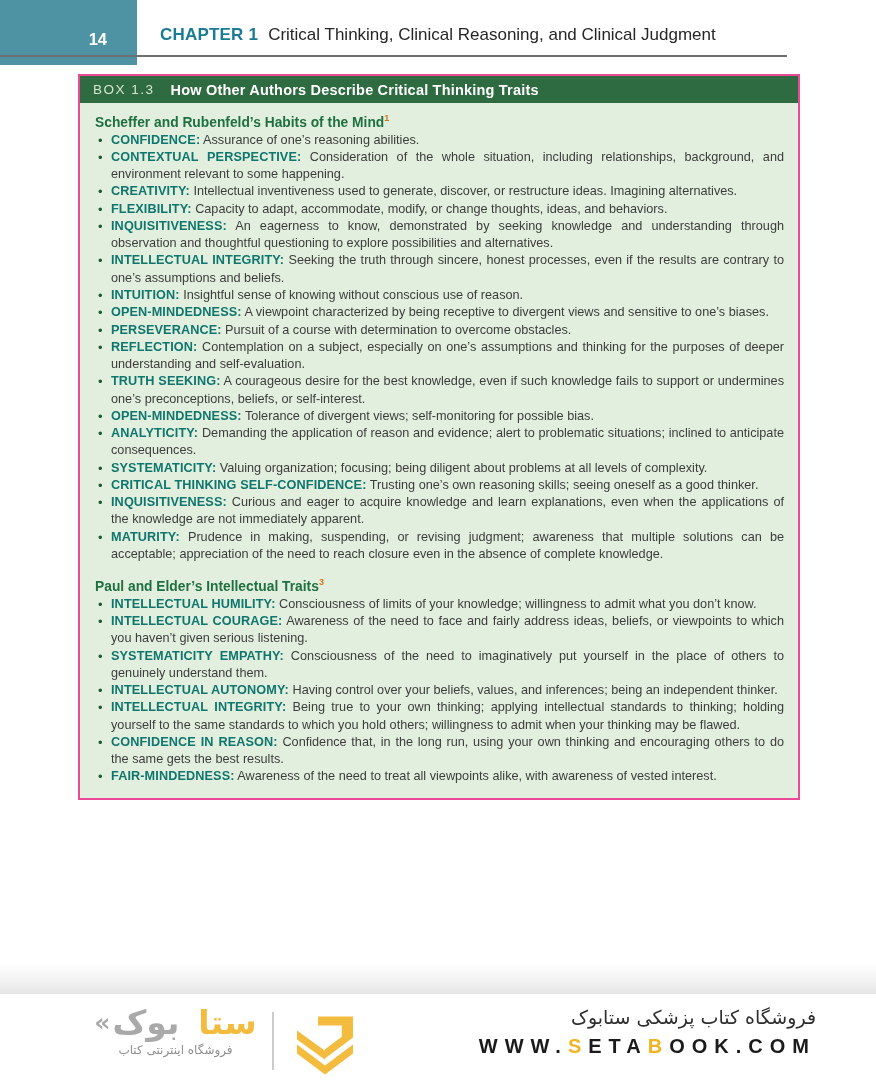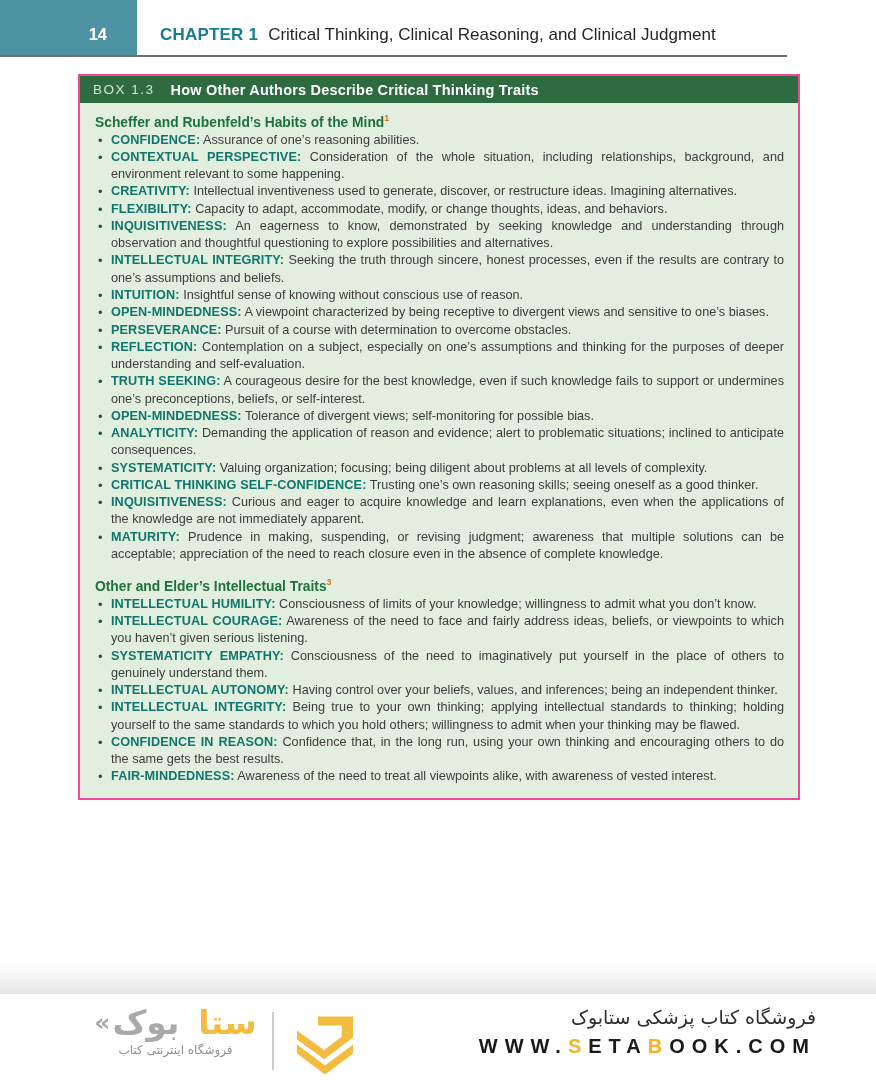--- a/index.html
+++ b/index.html
@@ -1,20 +1,20 @@
 <!DOCTYPE html>
 <html><head>
 <meta charset="utf-8">
 <style>
   * { margin:0; padding:0; box-sizing:border-box; }
   body { background:#ffffff; font-family:"Liberation Sans", sans-serif; }
   .page { position:relative; width:876px; height:1080px; background:#ffffff; overflow:hidden; }
 
   
-  .page-num-block { position:absolute; left:0; top:0; width:137px; height:55px;
+  .page-num-block { position:absolute; left:0; top:0; width:137px; height:65px;
     background:#4e93a4; display:flex; align-items:center; justify-content:flex-end;
     padding-right:30px; padding-top:14px; }
   .page-num { color:#ffffff; font-weight:bold; font-size:16.5px; }
   .chapter-line { position:absolute; left:160px; top:0; height:55px; display:flex;
     align-items:center; padding-top:14px; white-space:nowrap; }
   .chapter-label { color:#1a7b95; font-weight:bold; font-size:17px; letter-spacing:.2px; }
   .chapter-title { color:#262626; font-size:17px; margin-left:10px; }
   .header-rule { position:absolute; left:0; top:55px; width:787px; height:2px; background:#6f6f6f; }
 
   
@@ -87,21 +87,21 @@
         </ul>
         <ul class="traits">
           <li><b>TRUTH SEEKING:</b><span> A courageous desire for the best knowledge, even if such knowledge fails to support or undermines one’s preconceptions, beliefs, or self-interest.</span></li>
           <li><b>OPEN-MINDEDNESS:</b><span> Tolerance of divergent views; self-monitoring for possible bias.</span></li>
           <li><b>ANALYTICITY:</b><span> Demanding the application of reason and evidence; alert to problematic situations; inclined to anticipate consequences.</span></li>
           <li><b>SYSTEMATICITY:</b><span> Valuing organization; focusing; being diligent about problems at all levels of complexity.</span></li>
           <li><b>CRITICAL THINKING SELF-CONFIDENCE:</b><span> Trusting one’s own reasoning skills; seeing oneself as a good thinker.</span></li>
           <li><b>INQUISITIVENESS:</b><span> Curious and eager to acquire knowledge and learn explanations, even when the applications of the knowledge are not immediately apparent.</span></li>
           <li><b>MATURITY:</b><span> Prudence in making, suspending, or revising judgment; awareness that multiple solutions can be acceptable; appreciation of the need to reach closure even in the absence of complete knowledge.</span></li>
         </ul>
-        <div class="section-heading"><span>Other and Elder’s Intellectual Traits</span><sup>3</sup></div>
+        <div class="section-heading"><span>Paul and Elder’s Intellectual Traits</span><sup>3</sup></div>
         <ul class="traits">
           <li><b>INTELLECTUAL HUMILITY:</b><span> Consciousness of limits of your knowledge; willingness to admit what you don’t know.</span></li>
           <li><b>INTELLECTUAL COURAGE:</b><span> Awareness of the need to face and fairly address ideas, beliefs, or viewpoints to which you haven’t given serious listening.</span></li>
           <li><b>SYSTEMATICITY EMPATHY:</b><span> Consciousness of the need to imaginatively put yourself in the place of others to genuinely understand them.</span></li>
           <li><b>INTELLECTUAL AUTONOMY:</b><span> Having control over your beliefs, values, and inferences; being an independent thinker.</span></li>
           <li><b>INTELLECTUAL INTEGRITY:</b><span> Being true to your own thinking; applying intellectual standards to thinking; holding yourself to the same standards to which you hold others; willingness to admit when your thinking may be flawed.</span></li>
           <li><b>CONFIDENCE IN REASON:</b><span> Confidence that, in the long run, using your own thinking and encouraging others to do the same gets the best results.</span></li>
           <li><b>FAIR-MINDEDNESS:</b><span> Awareness of the need to treat all viewpoints alike, with awareness of vested interest.</span></li>
         </ul>
       </div>

